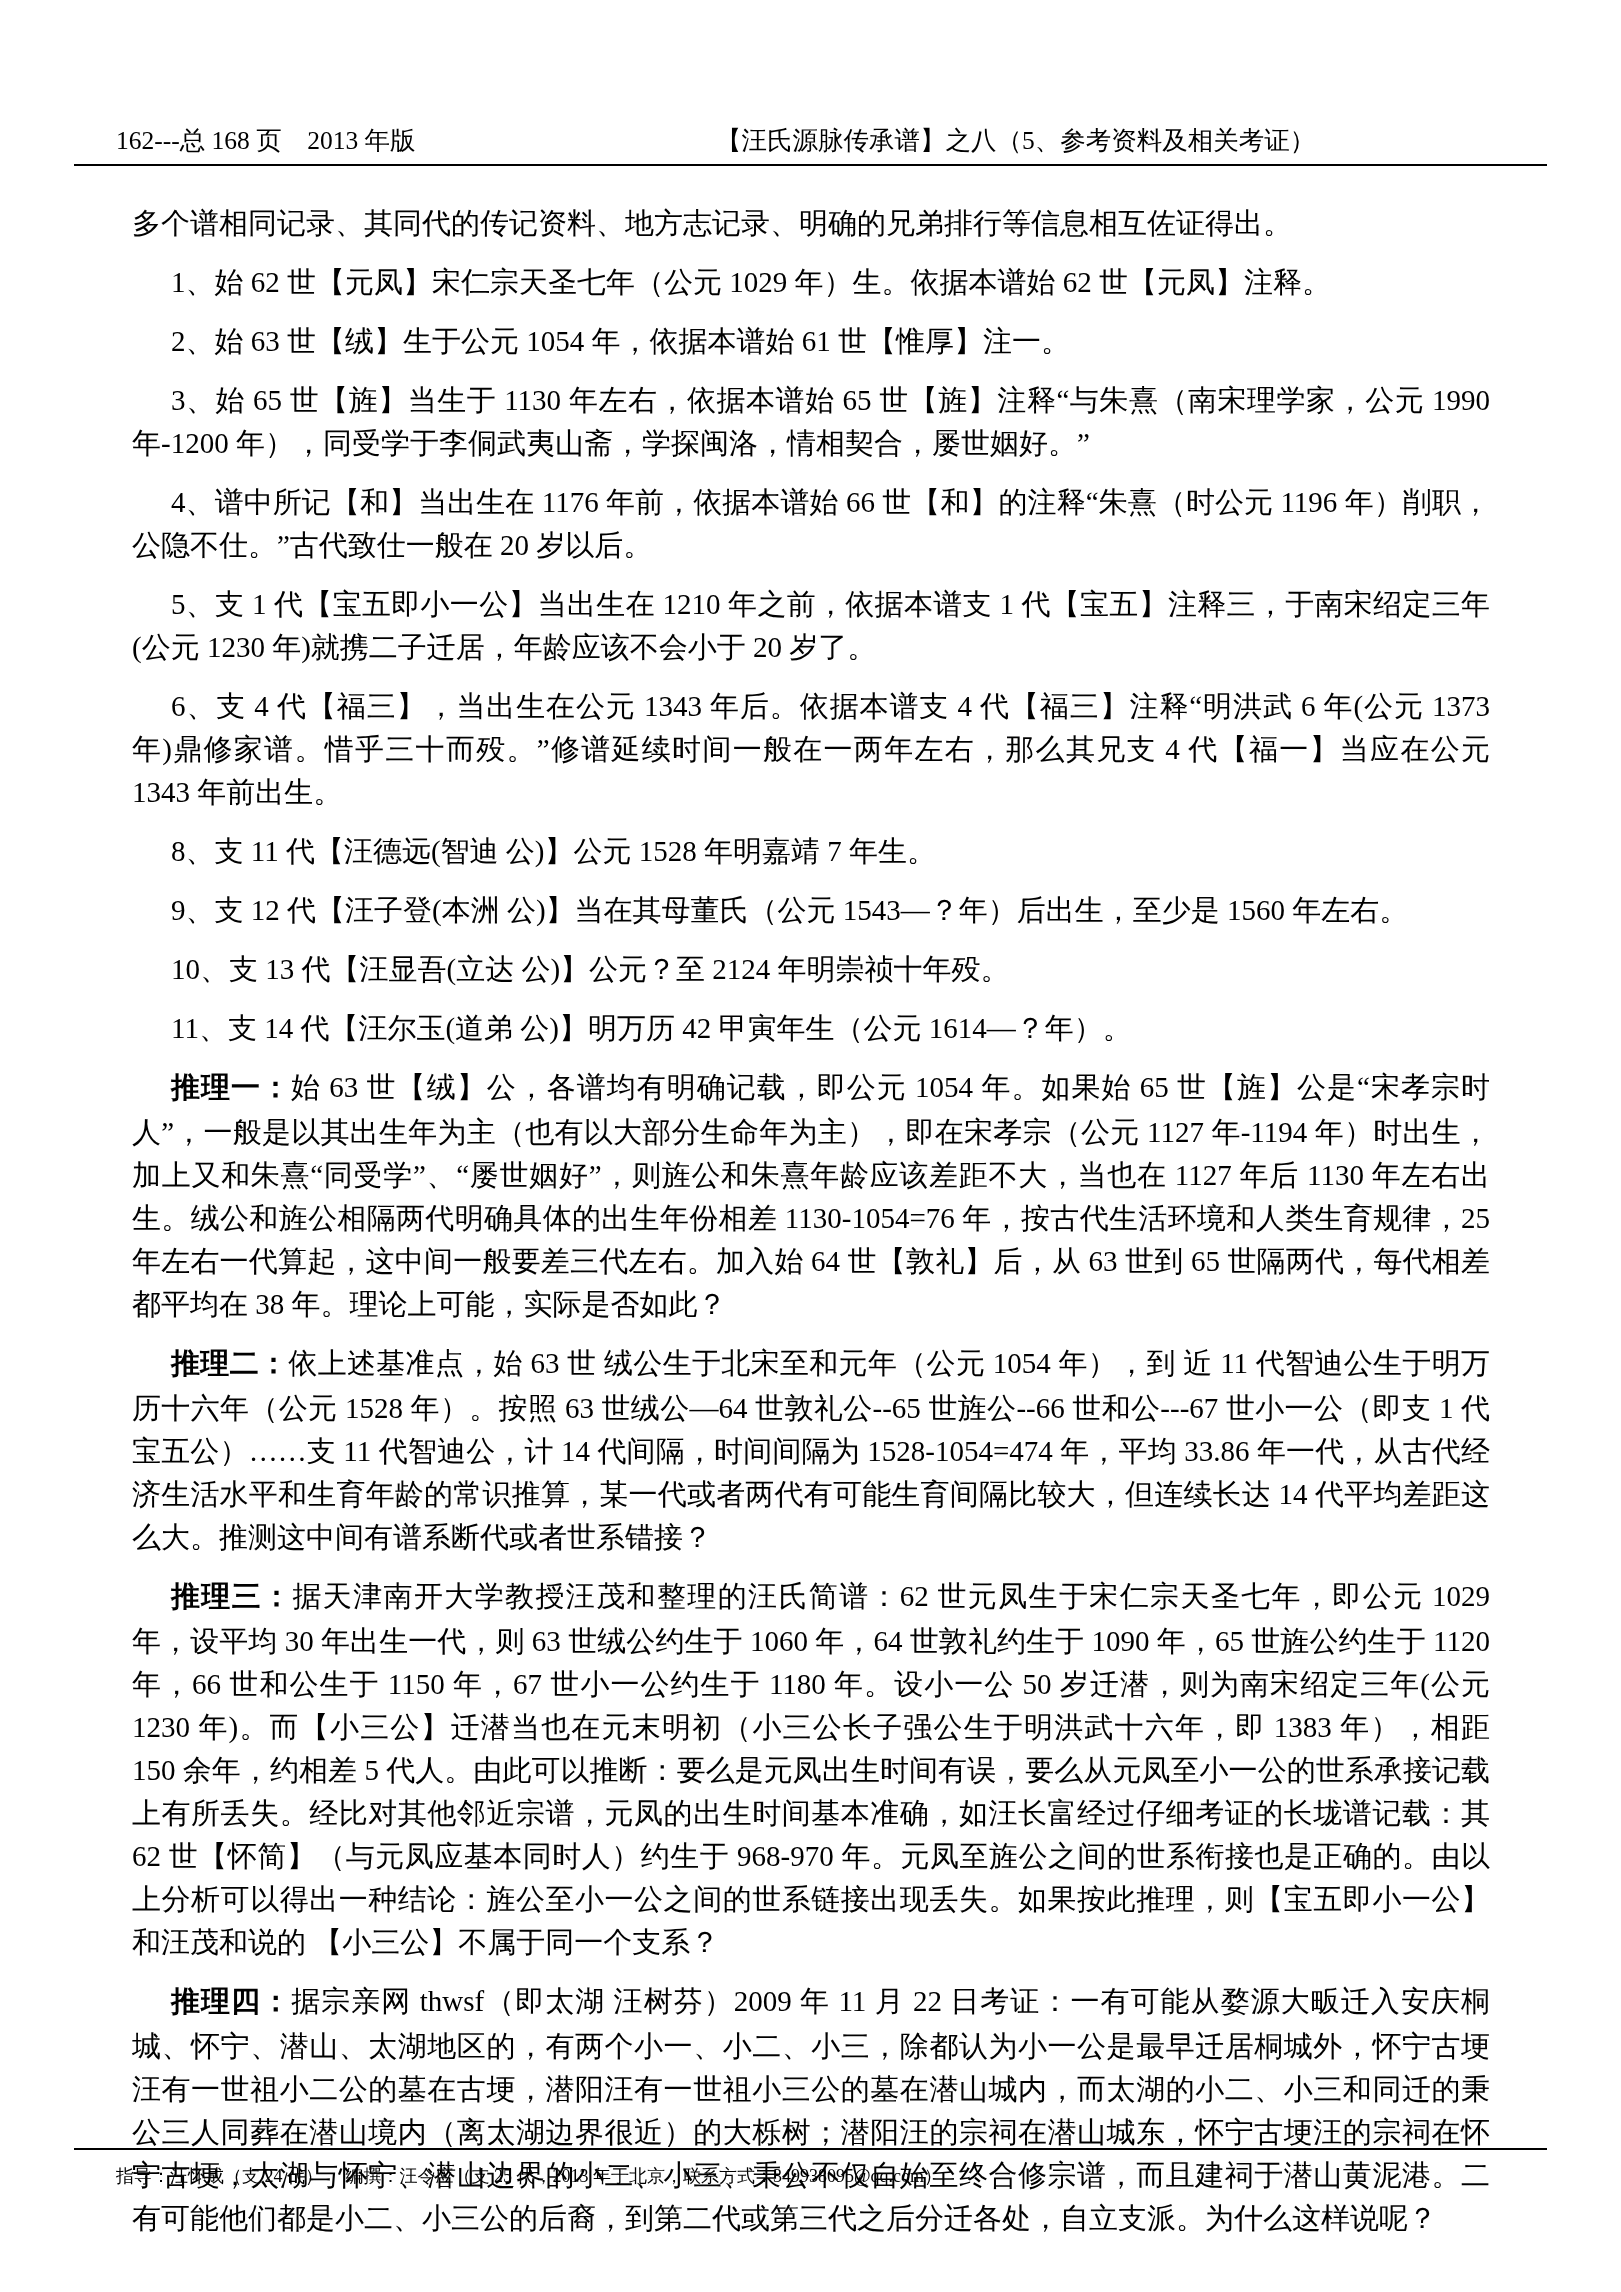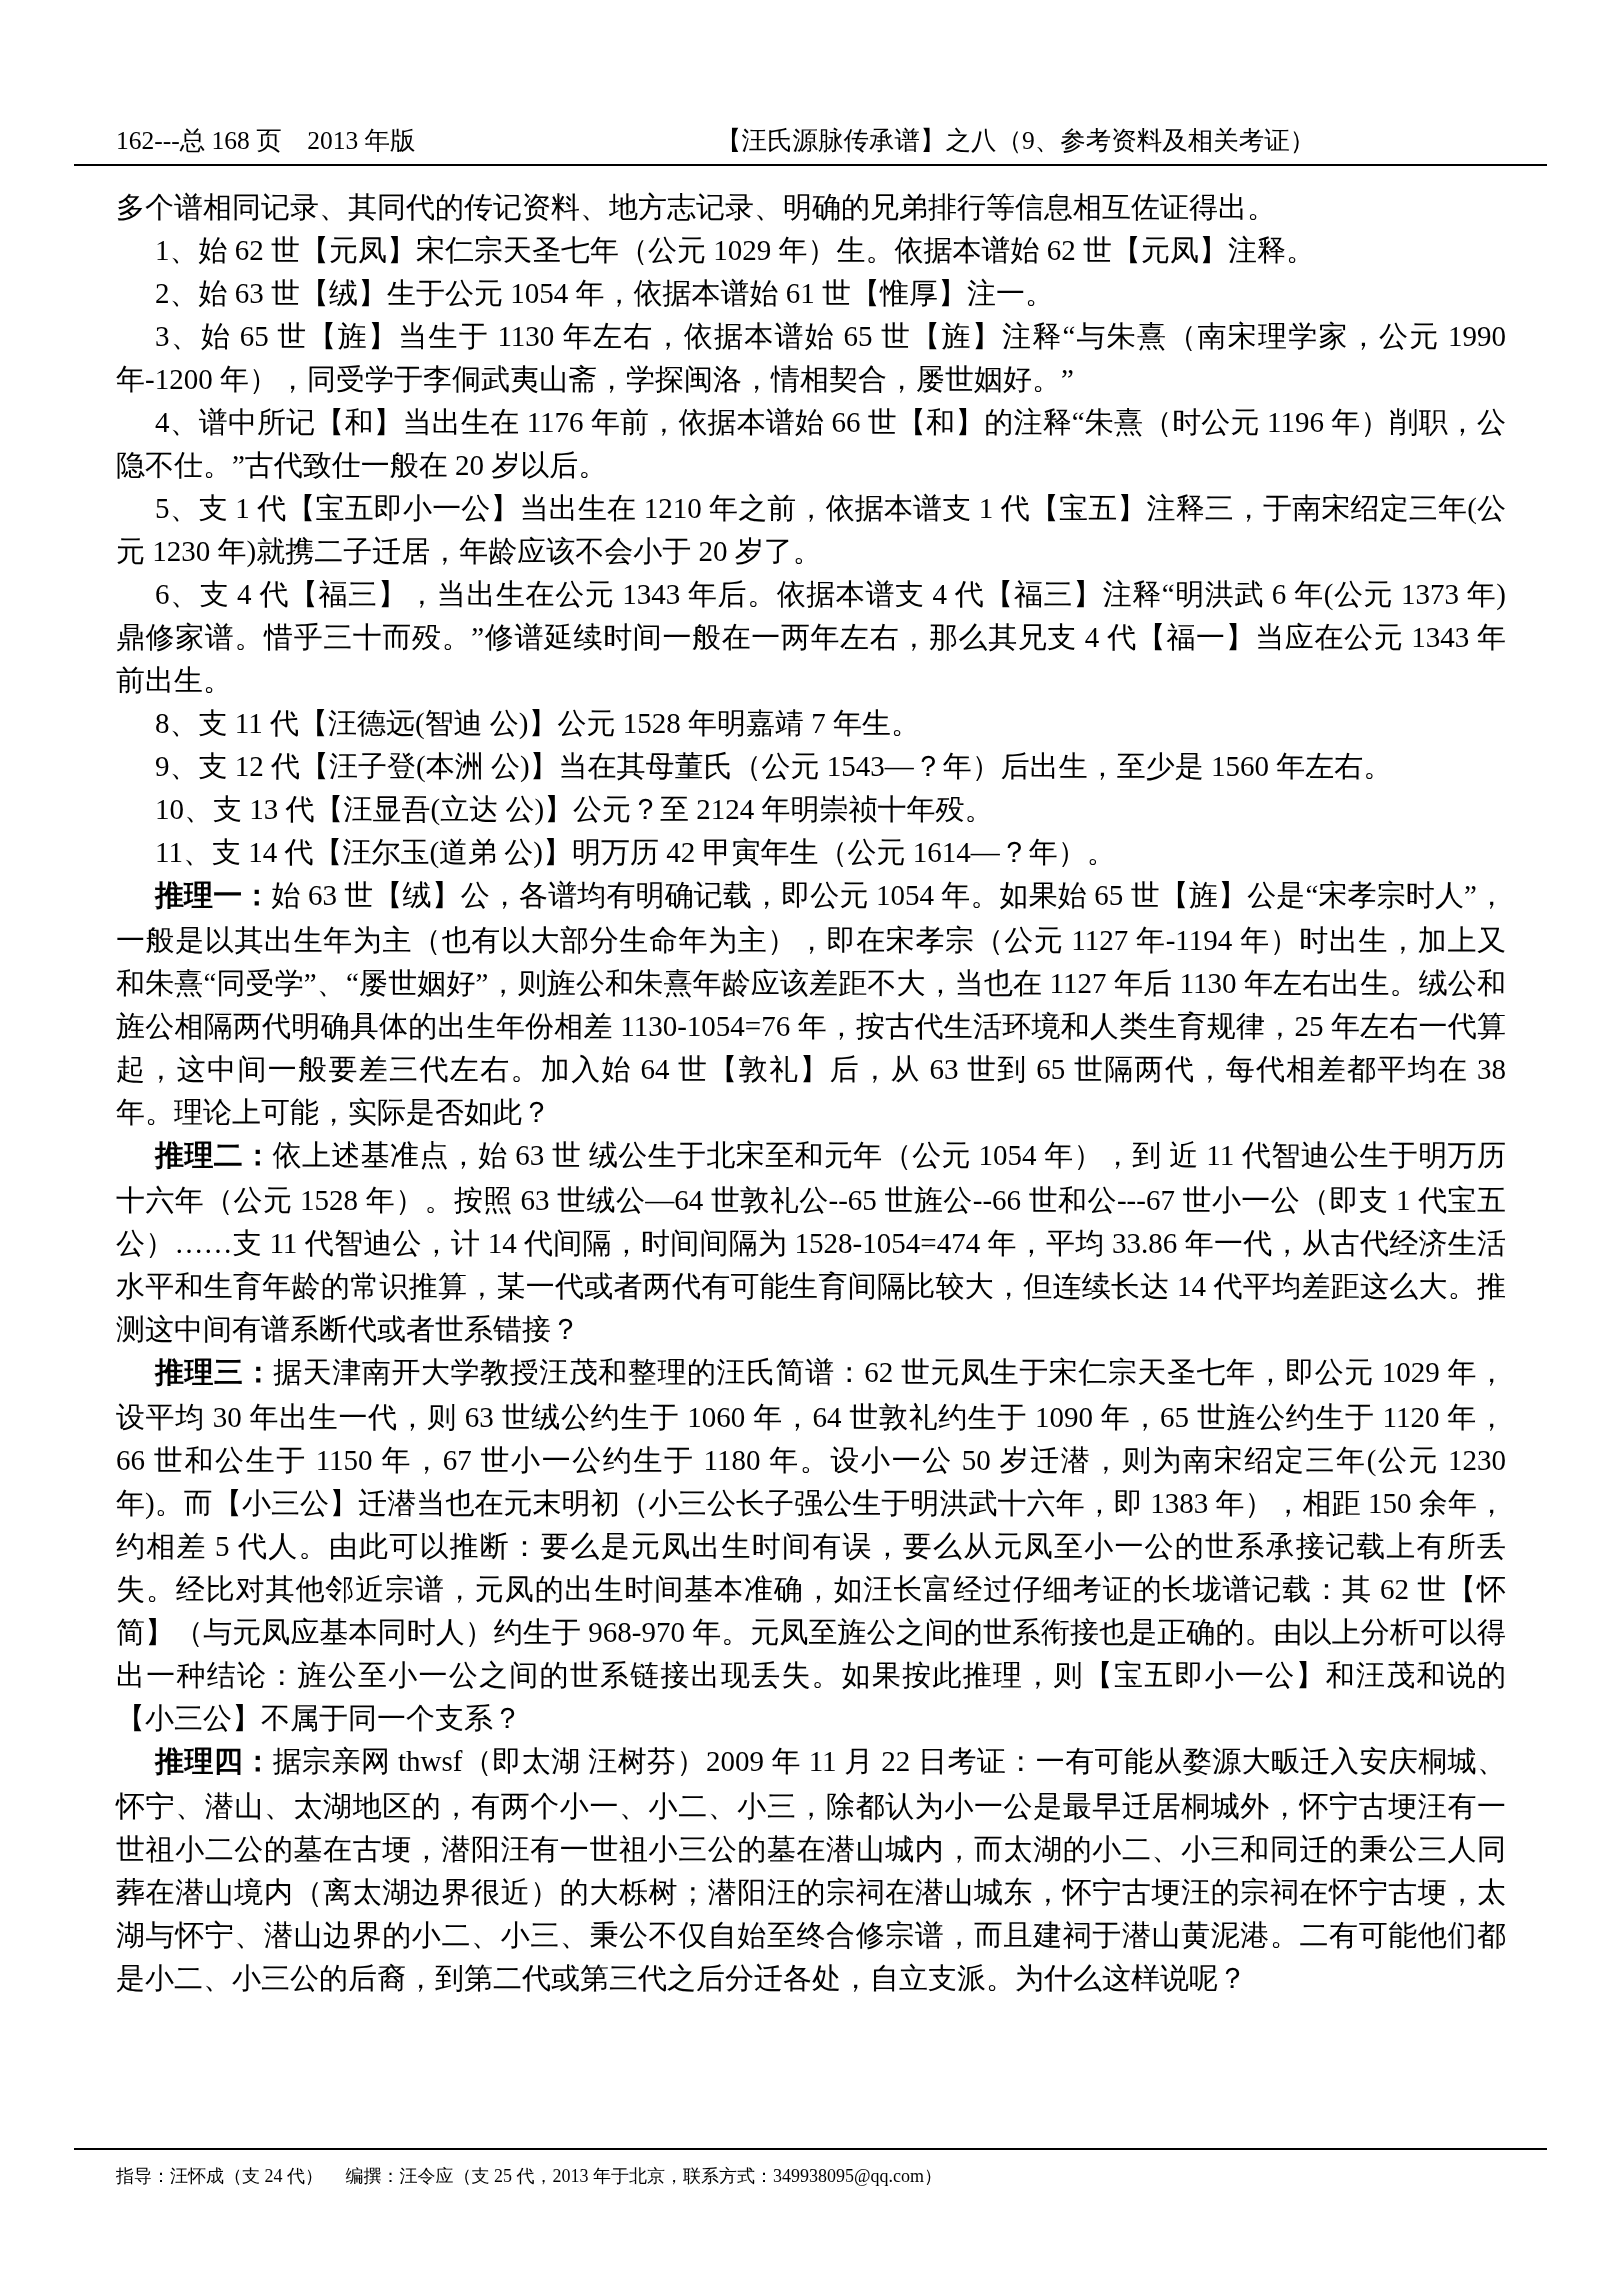--- a/index.html
+++ b/index.html
@@ -49,21 +49,21 @@
     position: absolute;
     top: 186px;
     left: 116px;
     width: 1390px;
     font-size: 29px;
     line-height: 43px;
     text-align: justify;
     text-justify: inter-ideograph;
   }
   .body-text p {
-    margin: 0;
+    margin: 16px;
     padding: 0;
   }
   .body-text p.indent {
     text-indent: 39px;
   }
   .body-text b {
     font-family: Liberation Mono, monospace;
     font-weight: bold;
   }
   .footer-rule {
@@ -83,21 +83,21 @@
     white-space: nowrap;
   }
 </style>
 </head>
 <body>
 
 <div class="page">
 
   <div class="header">
     <span class="header-left">162---总 168 页　2013 年版</span>
-    <span class="header-title">【汪氏源脉传承谱】之八（9、参考资料及相关考证）</span>
+    <span class="header-title">【汪氏源脉传承谱】之八（5、参考资料及相关考证）</span>
   </div>
 
   <div class="header-rule"></div>
 
   <div class="body-text">
       <p class="">多个谱相同记录、其同代的传记资料、地方志记录、明确的兄弟排行等信息相互佐证得出。</p>
       <p class="indent">1、始 62 世【元凤】宋仁宗天圣七年（公元 1029 年）生。依据本谱始 62 世【元凤】注释。</p>
       <p class="indent">2、始 63 世【绒】生于公元 1054 年，依据本谱始 61 世【惟厚】注一。</p>
       <p class="indent">3、始 65 世【旌】当生于 1130 年左右，依据本谱始 65 世【旌】注释“与朱熹（南宋理学家，公元 1990 年-1200 年），同受学于李侗武夷山斋，学探闽洛，情相契合，屡世姻好。”</p>
       <p class="indent">4、谱中所记【和】当出生在 1176 年前，依据本谱始 66 世【和】的注释“朱熹（时公元 1196 年）削职，公隐不仕。”古代致仕一般在 20 岁以后。</p>

